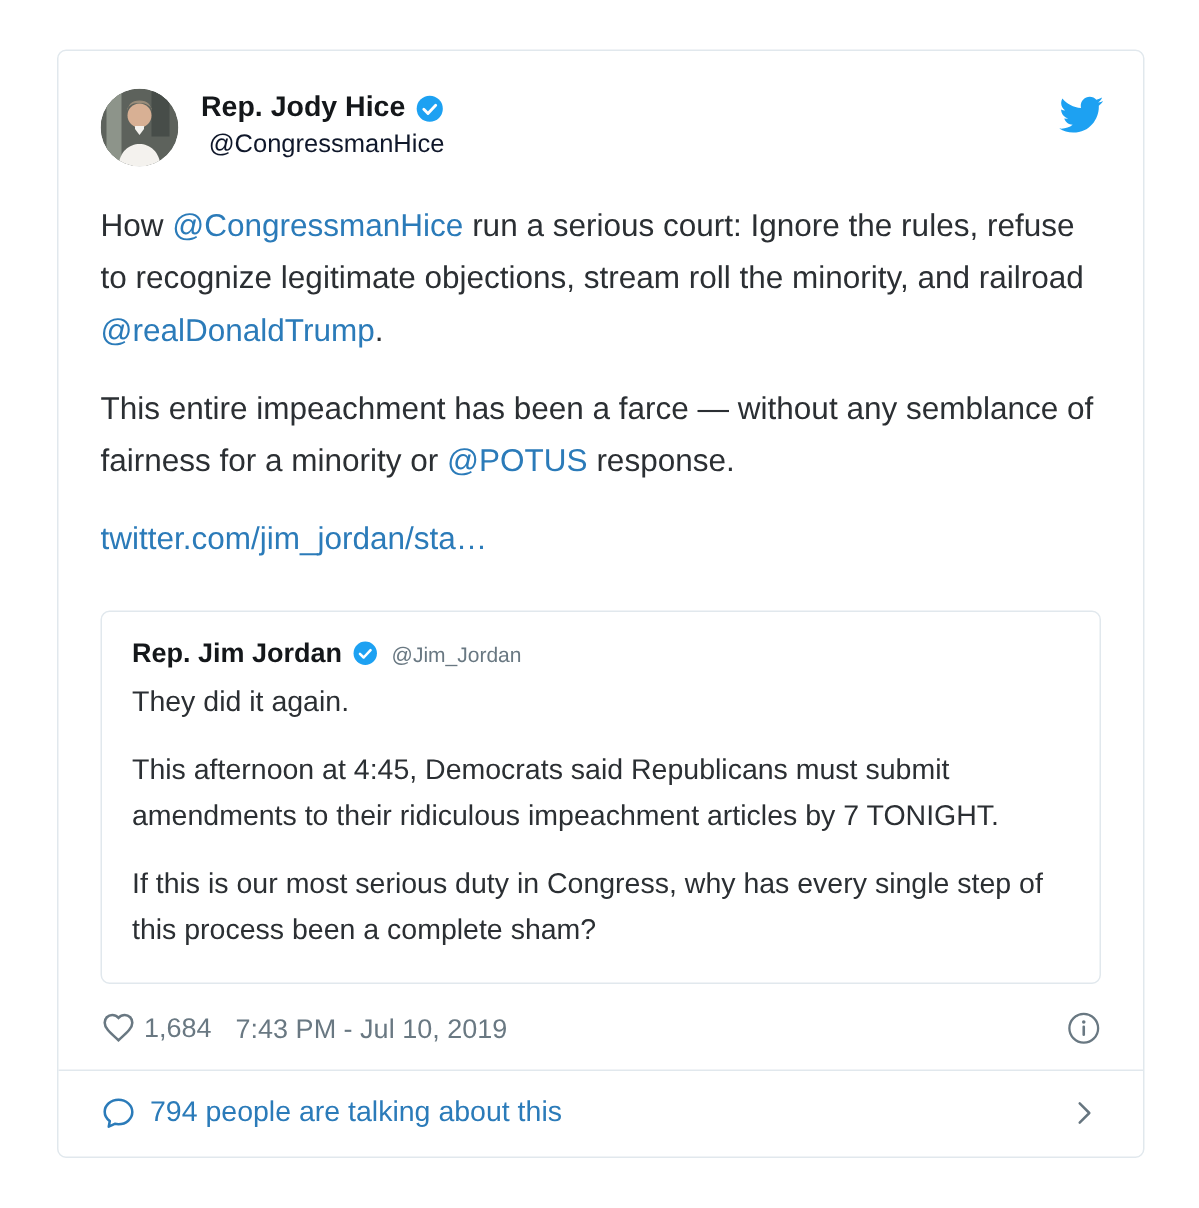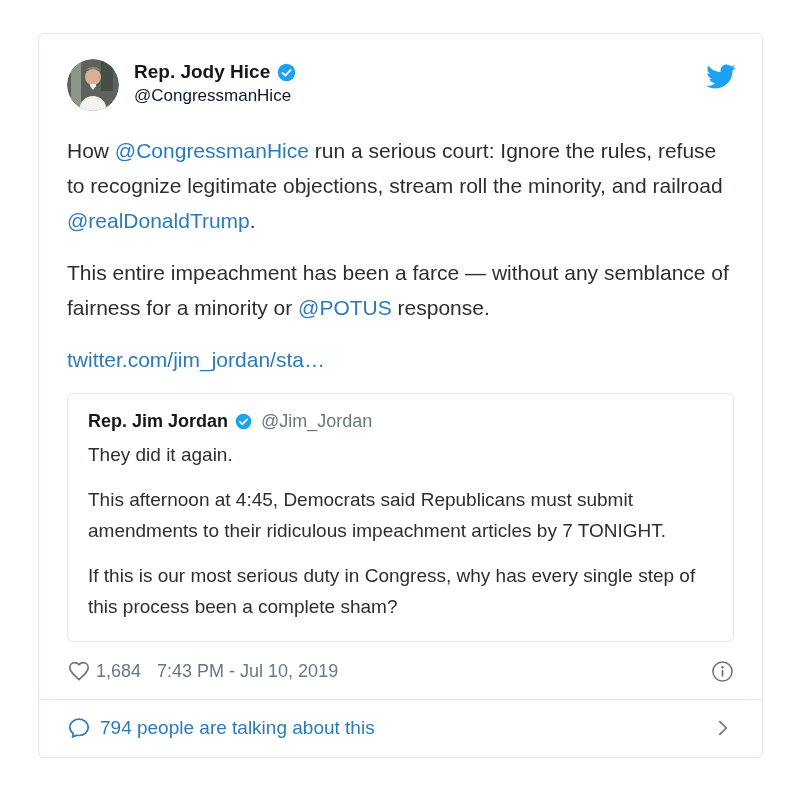--- a/index.html
+++ b/index.html
@@ -25,20 +25,21 @@
     border: 1px solid #e1e8ed;
     border-radius: 6px;
     box-sizing: border-box;
   }
   
   .header {
     position: relative;
     padding: 25px 28px 0 28px;
     display: flex;
     align-items: flex-start;
+    text-align: right;
   }
   .avatar {
     width: 52px;
     height: 52px;
     border-radius: 50%;
     overflow: hidden;
     flex: 0 0 auto;
     cursor: pointer;
   }
   .names {
@@ -82,54 +83,54 @@
   }
   .tweet-text p { margin: 0 0 17px 0; }
   .tweet-text p:last-child { margin-bottom: 0; }
   .link {
     color: #2b7bb9;
     text-decoration: none;
     cursor: pointer;
   }
   
   .quote-card {
-    margin: 16px 28px 0 28px;
+    margin: 30px 28px 0 28px;
     border: 1px solid #e1e8ed;
     border-radius: 6px;
     padding: 17px 20px 19px 20px;
     cursor: pointer;
   }
   .quote-header {
     display: flex;
     align-items: center;
     gap: 7px;
   }
   .quote-name {
     font-size: 18px;
     font-weight: bold;
     color: #14171a;
   }
   .quote-badge { width: 17px; height: 17px; flex: 0 0 auto; }
   .quote-handle {
-    font-size: 18px;
+    font-size: 14px;
     color: #697882;
     margin-left: 2px;
   }
   .quote-body {
     margin-top: 7px;
     font-size: 19px;
     line-height: 31px;
     color: #2b2f33;
   }
   .quote-body p { margin: 0 0 14px 0; }
   .quote-body p:last-child { margin-bottom: 0; }
   
   .meta-row {
     display: flex;
-    align-items: center;
+    align-items: flex-end;
     padding: 17px 28px 16px 28px;
   }
   .like-group {
     display: flex;
     align-items: center;
     cursor: pointer;
   }
   .heart-icon { width: 24px; height: 24px; }
   .like-count {
     font-size: 18px;

